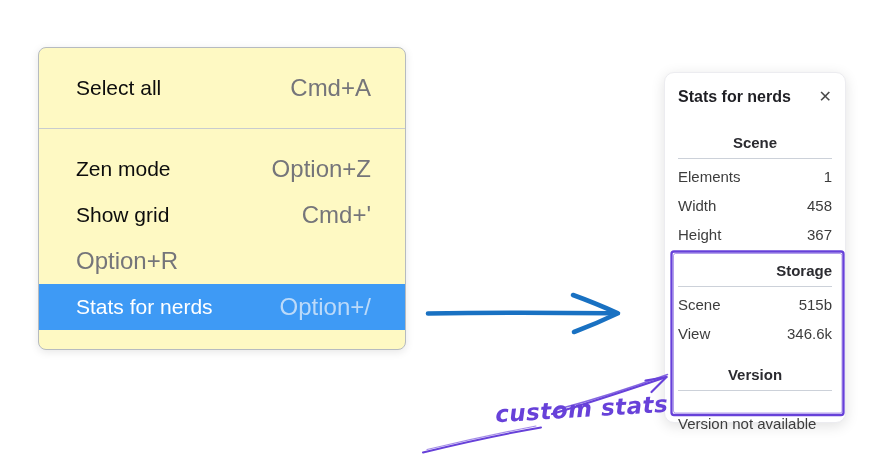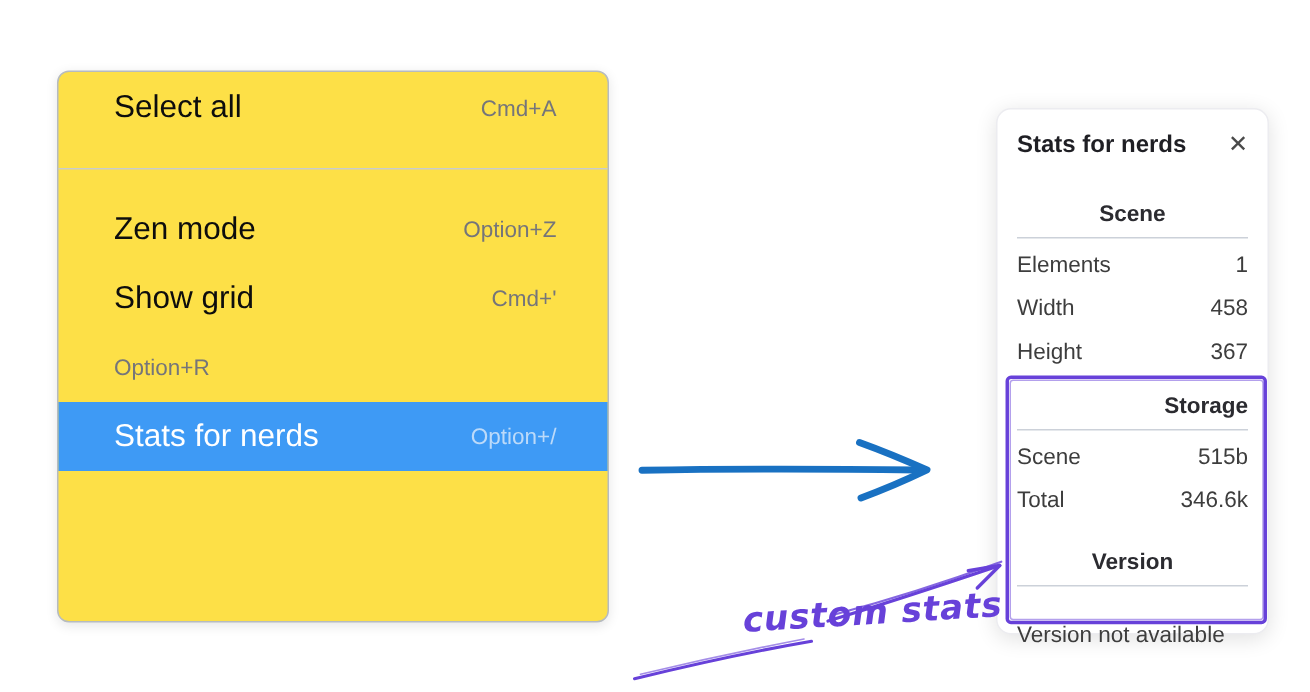--- a/index.html
+++ b/index.html
@@ -3,32 +3,32 @@
 <meta charset="utf-8">
 <style>
   html,body{margin:0;padding:0;}
   body{
     width:873px;height:461px;position:relative;overflow:hidden;
     background:#ffffff;font-family:"Liberation Sans",sans-serif;
   }
 
   
   .menu{
-    position:absolute;left:38px;top:47px;width:368px;height:368px;
-    box-sizing:border-box;background:#fde047;
+    position:absolute;left:38px;top:47px;width:368px;height:303px;
+    box-sizing:border-box;background:#fef9c3;
     border:1px solid #b6bbc0;border-radius:8px;
     box-shadow:0 2px 8px rgba(0,0,0,.10);
-    z-index:1;
+    padding-top:16px;z-index:1;
   }
   .menu-item{
     height:48px;display:flex;align-items:center;justify-content:space-between;
     padding:0 34px 0 37px;font-size:21px;color:#0d0d0d;
   }
   .menu-group .menu-item{height:46px;}
-  .menu-item .shortcut{font-size:15px;color:#75757a;}
+  .menu-item .shortcut{font-size:24px;color:#75757a;}
   .menu-sep{height:1px;background:#c8cccf;margin-top:16px;}
   .menu-group{padding-top:17px;}
   .menu-item.selected{background:#3e9af5;color:#ffffff;}
   .menu-item.selected .shortcut{color:#bcdaf9;}
 
   
   .panel{
     position:absolute;left:664px;top:72px;width:182px;height:351px;
     box-sizing:border-box;background:#ffffff;
     border:1px solid #ececf0;border-radius:10px;
@@ -106,21 +106,21 @@
     <span class="stat-value">367</span>
   </div>
 
   <div class="sec-head storage">Storage</div>
   <div class="sec-line"></div>
   <div class="stat-row">
     <span class="stat-label">Scene</span>
     <span class="stat-value">515b</span>
   </div>
   <div class="stat-row">
-    <span class="stat-label">Total</span>
+    <span class="stat-label">View</span>
     <span class="stat-value">346.6k</span>
   </div>
 
   <div class="sec-head version">Version</div>
   <div class="sec-line"></div>
   <div class="version-note">Version not available</div>
 </div>
 
 <svg class="overlay" width="873" height="461" viewBox="0 0 873 461">
 

